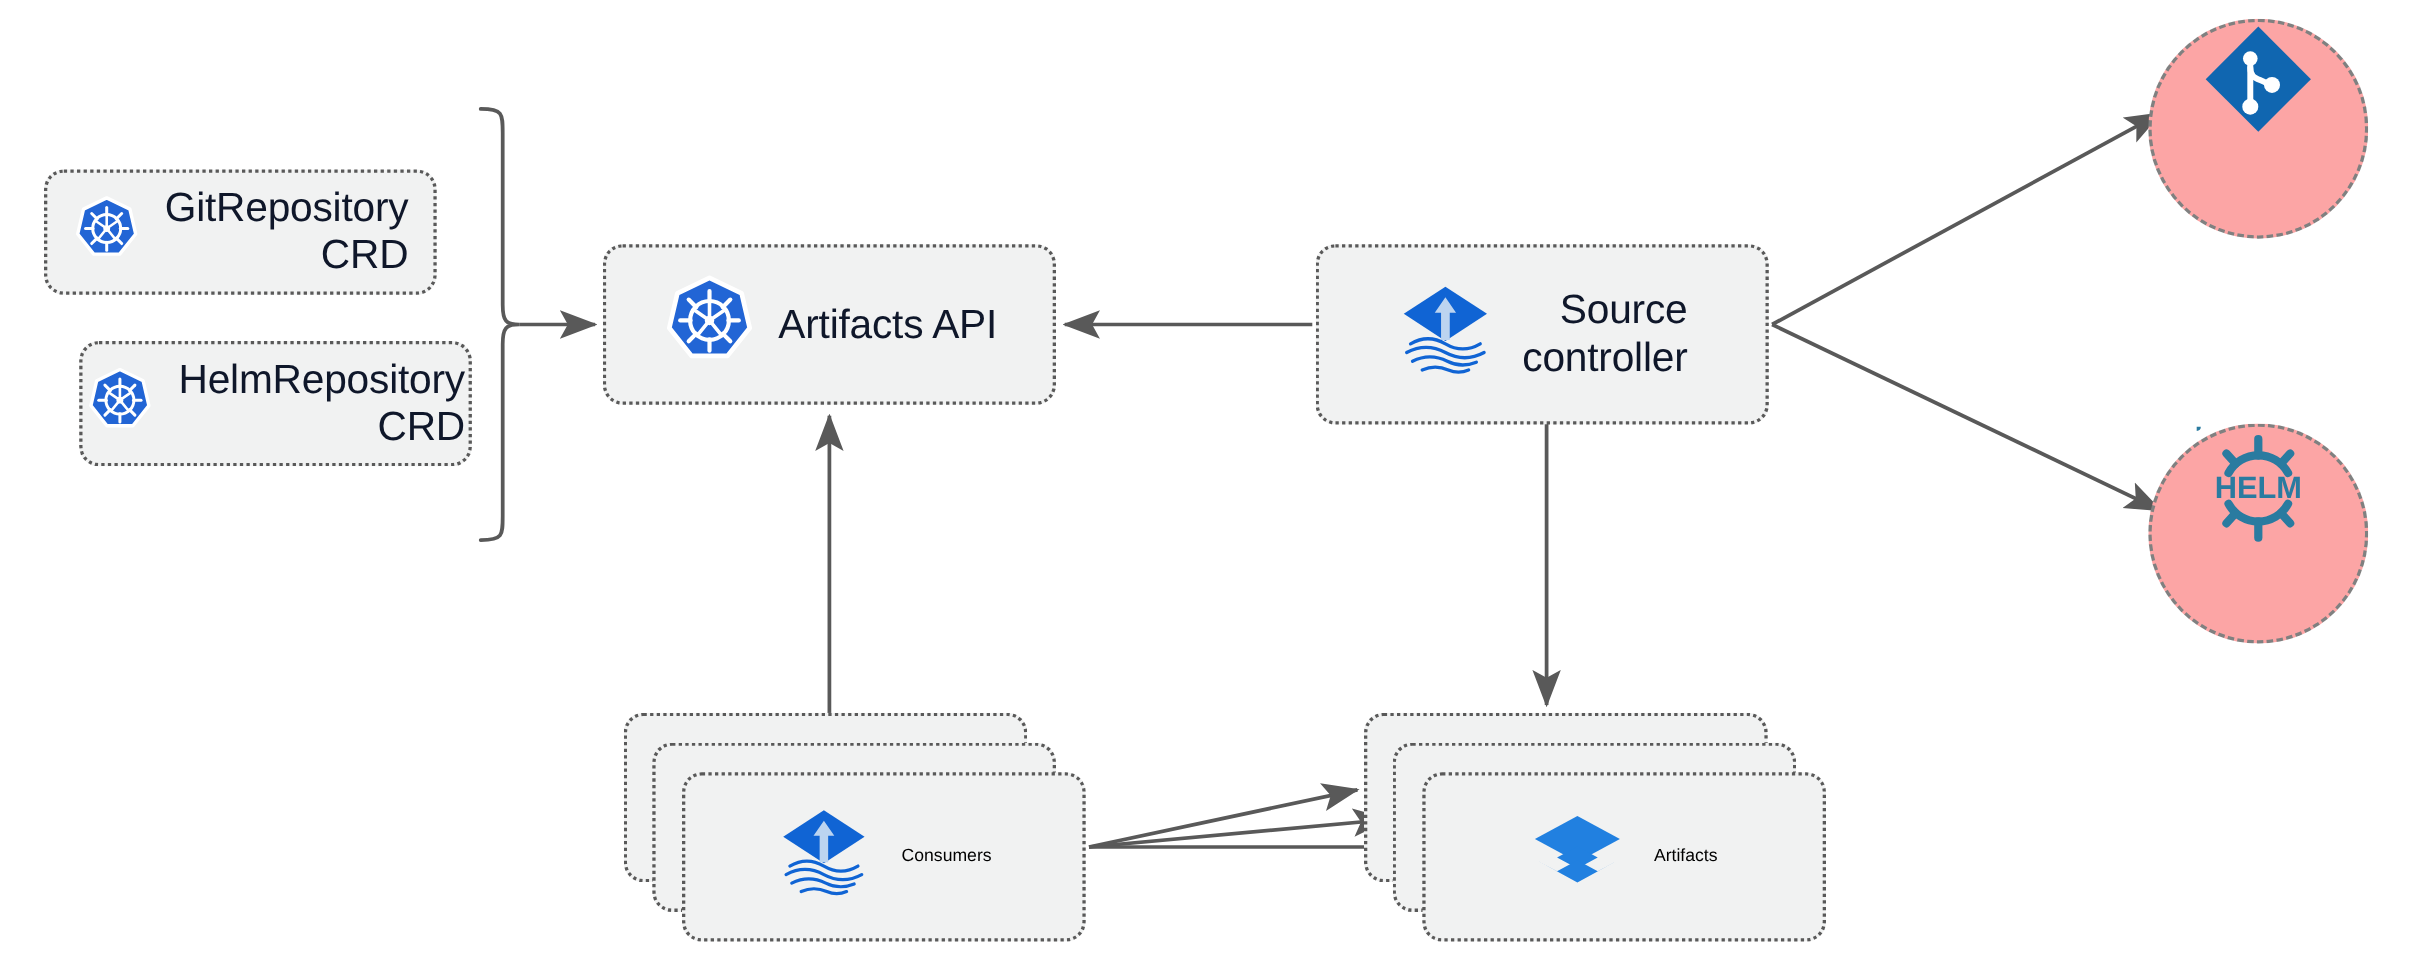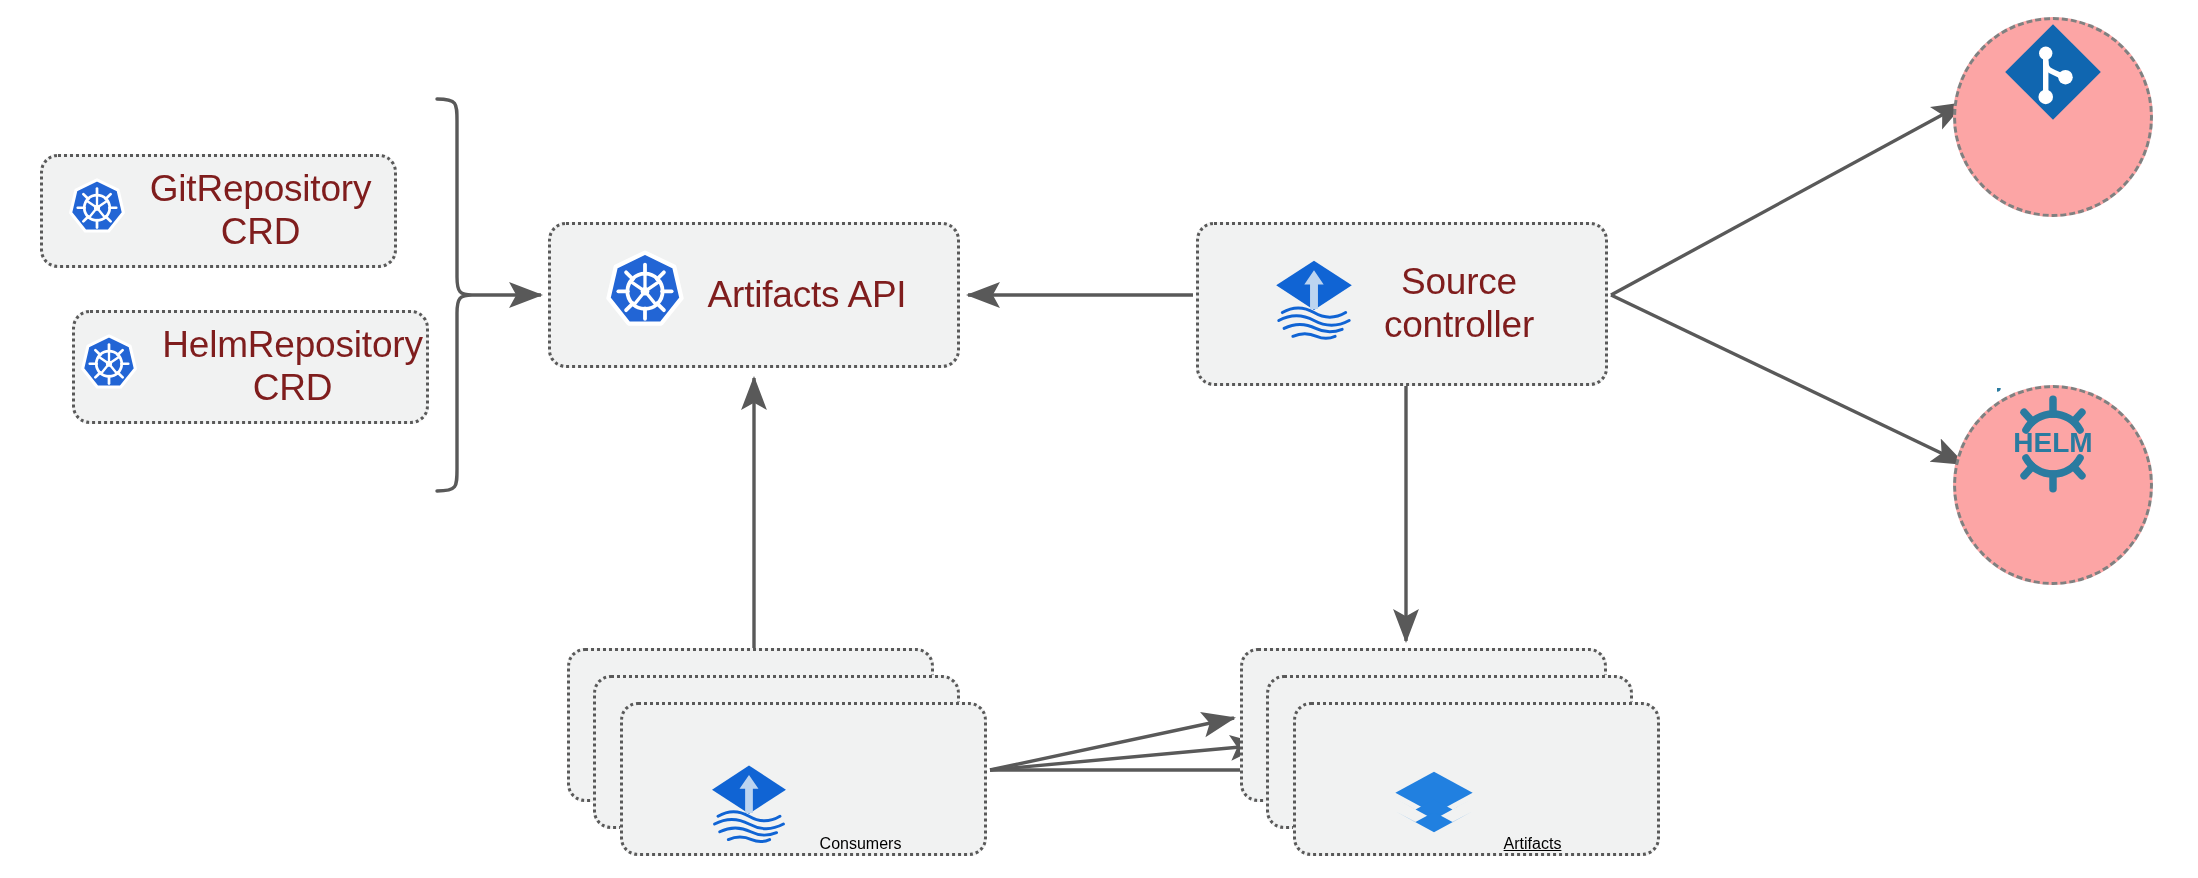--- a/index.html
+++ b/index.html
@@ -33,24 +33,24 @@
     box-sizing: border-box;
     background: #f1f2f2;
     border: 3px dotted #595959;
     border-radius: 18px;
     display: flex;
     flex-direction: row;
     align-items: center;
     justify-content: center;
   }
   .node .label {
-    color: #7f1d1d;
+    color: #0f172a;
     font-size: 37px;
     line-height: 1.16;
-    text-align: center;
+    text-align: right;
     white-space: pre-line;
     letter-spacing: -0.2px;
   }
   .node .nicon {
     flex: 0 0 auto;
     display: block;
   }
 
   
   .n-gitrepo-crd   { left: 40px;   top: 154px; width: 357px; height: 114px; gap: 22px; }
@@ -71,30 +71,30 @@
   .stack .sheet.s2 { left: 26px; top: 27px; }
   .stack .top {
     position: absolute;
     left: 53px; top: 54px;
     box-sizing: border-box;
     background: #f1f2f2;
     border: 3px dotted #595959;
     border-radius: 18px;
     display: flex;
     flex-direction: row;
-    align-items: flex-end;
+    align-items: center;
     justify-content: center;
   }
 
   .g-consumers { left: 567px;  top: 648px; width: 420px; height: 208px; }
   .g-consumers .sheet, .g-consumers .top { width: 367px; height: 154px; }
   .g-consumers .top { gap: 28px; }
 
   .g-artifacts { left: 1240px; top: 648px; width: 420px; height: 208px; }
-  .g-artifacts .sheet, .g-artifacts .top { width: 367px; height: 154px; text-decoration: underline; }
+  .g-artifacts .sheet, .g-artifacts .top { width: 367px; height: 154px; }
   .g-artifacts .top { gap: 28px; }
 
   
   .circle-node {
     position: absolute;
     box-sizing: border-box;
     border: 3px dashed #808080;
     border-radius: 50%;
     background: #fca5a5;
     display: flex;

